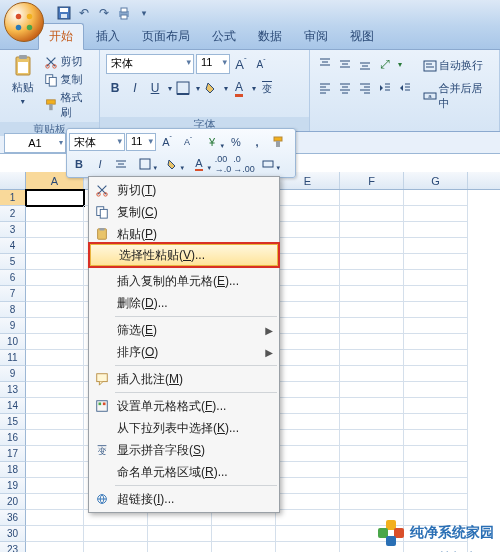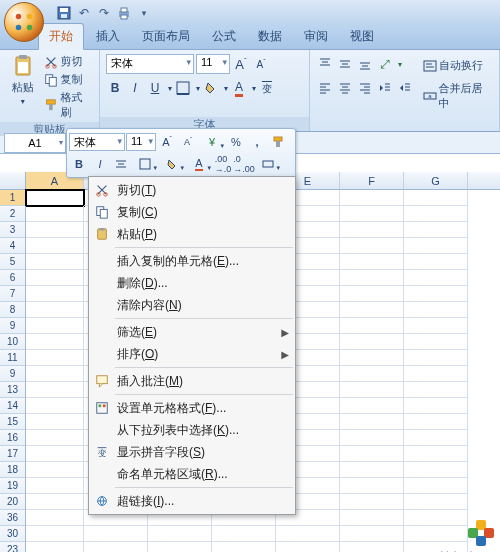--- a/index.html
+++ b/index.html
@@ -55,21 +55,21 @@
   .ch { border-right:1px solid #c3d4e6; display:flex; align-items:center; justify-content:center; font-size:11px; color:#2b4a77; }
   .ch.sel { background:#f9d99a; }
   .rows { }
   .row-h { height:16px; display:flex; }
   .rh { width:26px; border-right:1px solid #9db7d4; border-bottom:1px solid #c3d4e6; background:linear-gradient(#f5f8fc,#e8f0f9); display:flex; align-items:center; justify-content:center; font-size:10px; color:#2b4a77; }
   .rh.sel { background:#f9d99a; }
   .cell { border-right:1px solid #d4dfeb; border-bottom:1px solid #d4dfeb; }
   .cell.sel { outline:2px solid #000; outline-offset:-1px; }
 
   
-  .ctx-menu { position:absolute; top:176px; left:88px; width:208px; background:#f6f6f6; border:1px solid #9aa0a6; box-shadow:2px 2px 5px rgba(0,0,0,.3); z-index:30; padding:2px 0;}
+  .ctx-menu { position:absolute; top:176px; left:88px; width:192px; background:#f6f6f6; border:1px solid #9aa0a6; box-shadow:2px 2px 5px rgba(0,0,0,.3); z-index:30; padding:2px 0;}
   .ctx-item { height:22px; display:flex; align-items:center; padding:0 18px 0 28px; font-size:12px; color:#222; position:relative; cursor:pointer; }
   .ctx-item.hovered { background:linear-gradient(#fff7dd,#ffe49a); border:1px solid #e8b33e; margin:-1px 1px; outline:2px solid #d93025; outline-offset:0; }
   .ctx-item .ic { position:absolute; left:5px; width:16px; height:16px; display:flex;align-items:center;justify-content:center; color:#3b5d89;}
   .ctx-item .arrow { position:absolute; right:6px; font-size:10px; color:#555;}
   .ctx-sep { height:1px; background:#d0d4d8; margin:2px 2px 2px 26px; }
 
   
   .watermark { position:absolute; right:6px; bottom:6px; display:flex; align-items:center; gap:6px; font-size:14px; color:#2a6fb5; z-index:50; }
   .wm-cube { width:26px; height:26px; position:relative; }
   .wm-cube span{ position:absolute; width:10px; height:10px; border-radius:2px;}
@@ -623,29 +623,29 @@
     </div>
     <div class="ctx-item">
       <span class="ic">
         <svg width="14" height="14" viewBox="0 0 16 16">
           <rect x="3" y="2" width="10" height="12" rx="1" fill="#e9c46a" stroke="#b5893a"></rect>
           <rect x="5" y="1" width="6" height="3" rx="1" fill="#9aa0a6"></rect>
         </svg>
       </span>
       <span>粘贴(<span class="u">P</span>)</span>
     </div>
+    <div class="ctx-item hovered">
+      <span>选择性粘贴(<span class="u">V</span>)...</span>
+    </div>
     <div class="ctx-sep"></div>
     <div class="ctx-item">
       <span>插入复制的单元格(<span class="u">E</span>)...</span>
     </div>
     <div class="ctx-item">
       <span>删除(<span class="u">D</span>)...</span>
-    </div>
-    <div class="ctx-item">
-      <span>清除内容(<span class="u">N</span>)</span>
     </div>
     <div class="ctx-sep"></div>
     <div class="ctx-item">
       <span>筛选(<span class="u">E</span>)</span>
       <span class="arrow">▶</span>
     </div>
     <div class="ctx-item">
       <span>排序(<span class="u">O</span>)</span>
       <span class="arrow">▶</span>
     </div>
@@ -697,14 +697,15 @@
     </div>
   </div>
 
 <div class="watermark">
   <div class="wm-cube">
     <span style="top:0;left:8px;background:#f2b01e;"></span>
     <span style="top:8px;left:0;background:#4aa64a;"></span>
     <span style="top:8px;left:16px;background:#d94f2a;"></span>
     <span style="top:16px;left:8px;background:#2a6fb5;"></span>
   </div>
+  <span style="font-weight:bold;">纯净系统家园</span>
 </div>
 <div class="wm-url">www.yidaimei.com</div>
 
 </body></html>

